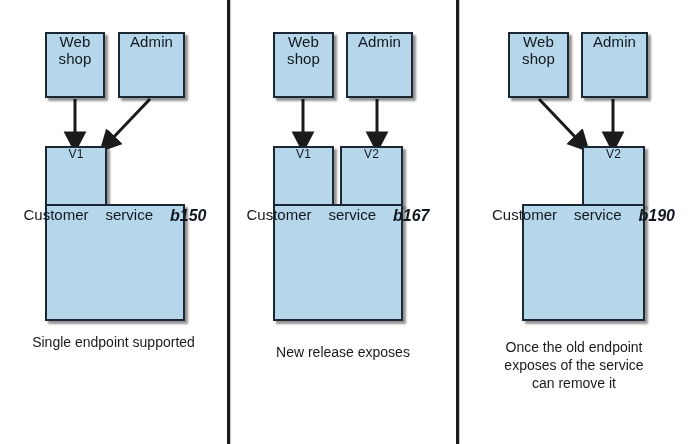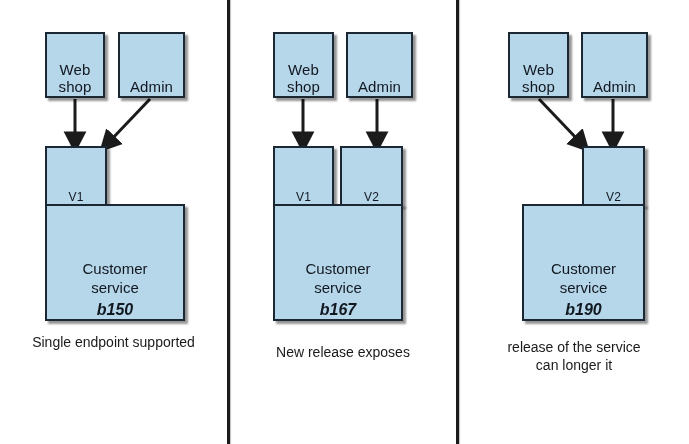--- a/index.html
+++ b/index.html
@@ -44,42 +44,42 @@
   #panel-3 { left: 459px; width: 230px; }
 
   
   .box {
     position: absolute;
     background: #b6d6ea;
     border: 2.5px solid #1b2733;
     box-sizing: border-box;
     box-shadow: 2.5px 2.5px 2px rgba(0,0,0,0.42);
     display: flex;
-    align-items: flex-end;
+    align-items: flex-start;
     justify-content: center;
     text-align: center;
     line-height: 1.12;
     color: #111820;
   }
 
   .box-label {
     display: block;
     font-size: 15px;
     letter-spacing: 0.1px;
   }
 
   .node-top .box-label { font-size: 15px; }
   .node-version .box-label { font-size: 12px; }
 
   .svc-lines {
     display: flex;
-    flex-direction: column;
+    flex-direction: row;
     align-items: center;
     justify-content: center;
-    gap: 3px;
+    gap: 17px;
   }
   .svc-lines .svc-l1,
   .svc-lines .svc-l2 {
     font-size: 15px;
   }
   .svc-lines .svc-build {
     font-size: 16px;
     font-weight: bold;
     margin-top: 1px;
     font-style: italic;
@@ -226,21 +226,22 @@
 
     <div class="box" style="left:63px; top:204px; width:123px; height:117px;">
       <span class="svc-lines">
         <span class="svc-l1">Customer</span>
         <span class="svc-l2">service</span>
         <span class="svc-build">b190</span>
       </span>
     </div>
 
     <div class="caption" id="caption-3">
-      <span class="cap-line">release of the service</span>
-      <span class="cap-line">can longer it</span>
+      <span class="cap-line">Once the old endpoint</span>
+      <span class="cap-line">exposes of the service</span>
+      <span class="cap-line">can remove it</span>
     </div>
   </div>
 
   <div class="divider" id="divider-1"></div>
   <div class="divider" id="divider-2"></div>
 
 </div>
 
 </body></html>

